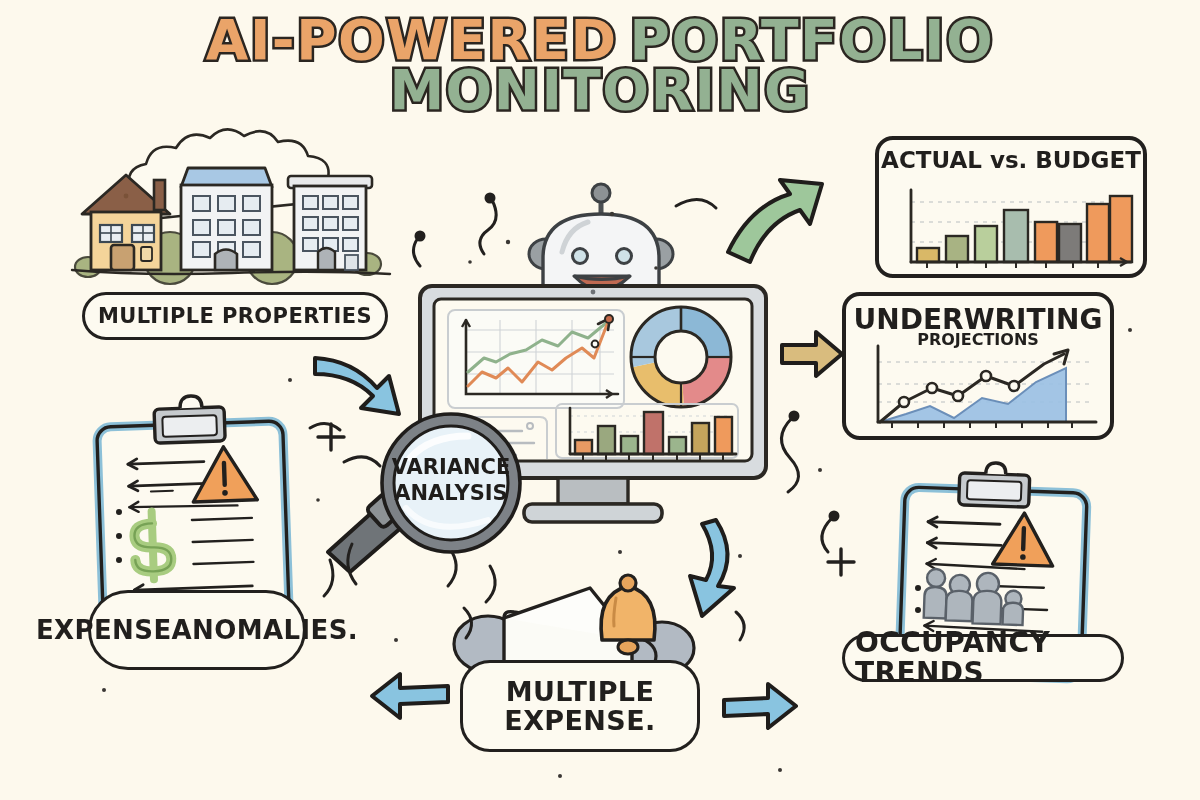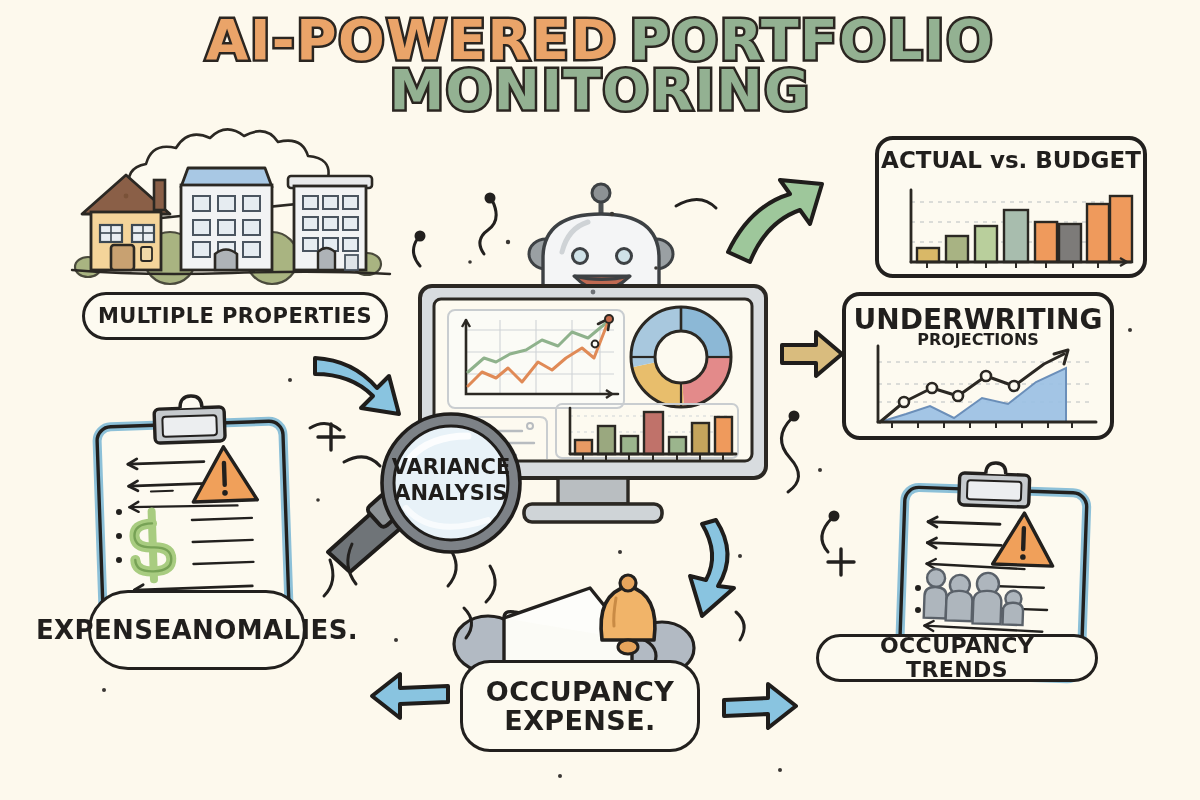--- a/index.html
+++ b/index.html
@@ -32,21 +32,20 @@
   .tword.green{color:#93b192;}
   #title .title-line:nth-child(2){margin-top:-4px;}
 
   
   .pill{
     position:absolute;
     background:#fdfaf0;
     border:3.5px solid #22201e;
     border-radius:40px;
     display:flex;align-items:center;justify-content:center;
-    text-align:center;
     font-family:"DejaVu Sans", sans-serif;
     font-weight:bold;
     color:#211f1d;
     letter-spacing:0.4px;
     line-height:1.08;
     box-sizing:border-box;
     padding:11px 10px;
   }
 
   
@@ -417,21 +416,21 @@
         <circle cx="122" cy="130" r="8"></circle>
           <path d="M112 156 L112 142 q0 -8 10 -8 q10 0 10 8 L132 156 Z"></path>
       </g>
       <g stroke="#22201e" stroke-width="2" fill="#22201e">
         <circle cx="26" cy="120" r="2"></circle>
           <circle cx="26" cy="142" r="2"></circle>
       </g>
     </svg>
   </div>
 
-  <div class="pill" style="left:816px;top:634px;width:282px;height:48px;font-size:22px;">
+  <div class="pill" style="left:842px;top:634px;width:282px;height:48px;font-size:28px;">
     <span>OCCUPANCY TRENDS</span>
   </div>
 
   <div class="abs" style="left:446px;top:548px;width:260px;height:140px;">
     <svg width="260" height="140" viewBox="0 0 260 140">
       <g fill="#b2bac3" stroke="#22201e" stroke-width="3.2">
         <ellipse cx="42" cy="96" rx="34" ry="28"></ellipse>
       </g>
       <g fill="#b2bac3" stroke="#22201e" stroke-width="3.2">
         <ellipse cx="216" cy="100" rx="32" ry="26"></ellipse>
@@ -444,21 +443,21 @@
       <g>
         <path d="M156 92 q-6 -46 26 -54 q32 8 26 54 Z" fill="#f1b469" stroke="#22201e" stroke-width="3.6" stroke-linejoin="round"></path>
         <ellipse cx="182" cy="35" rx="8" ry="8" fill="#e6a45c" stroke="#22201e" stroke-width="3.2"></ellipse>
         <path d="M170 50 q-3 18 -2 28" stroke="#c98b45" stroke-width="3" fill="none" stroke-linecap="round"></path>
         <ellipse cx="182" cy="99" rx="10" ry="7" fill="#e6a45c" stroke="#22201e" stroke-width="3"></ellipse>
       </g>
     </svg>
   </div>
 
   <div class="pill" style="left:460px;top:660px;width:240px;height:92px;font-size:27px;flex-direction:column;border-radius:30px;">
-    <span>OCCUPANCY</span>
+    <span>MULTIPLE</span>
     <span>EXPENSE.</span>
   </div>
 
   <svg class="abs" style="left:0;top:0;" width="1200" height="800">
 
     <g>
       <path d="M315 358 q38 2 62 30 l12 -12 l10 38 l-38 -6 l12 -12 q-22 -22 -58 -22 Z" fill="#89c4e0" stroke="#1f1d1b" stroke-width="4" stroke-linejoin="round"></path>
     </g>
 
     <g>

